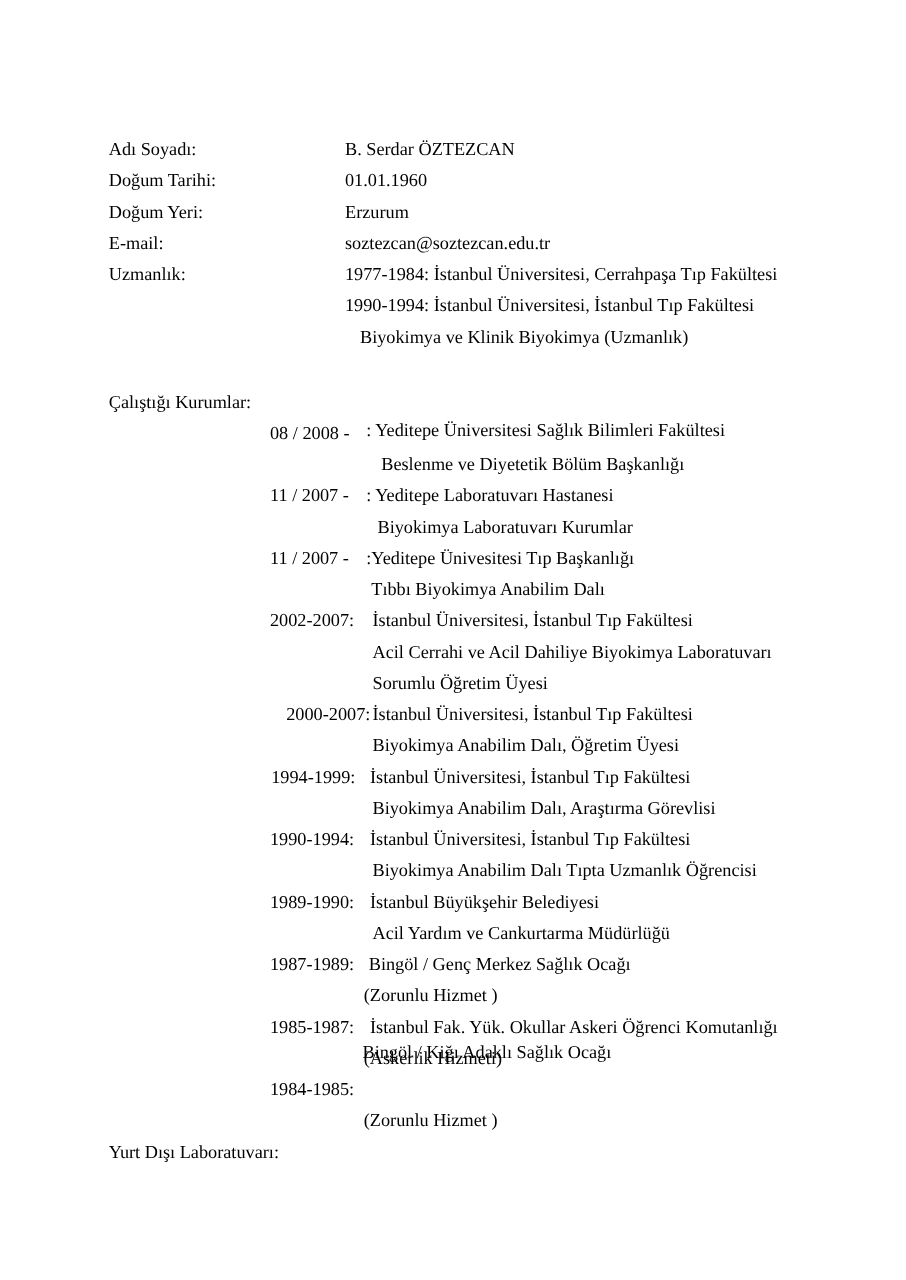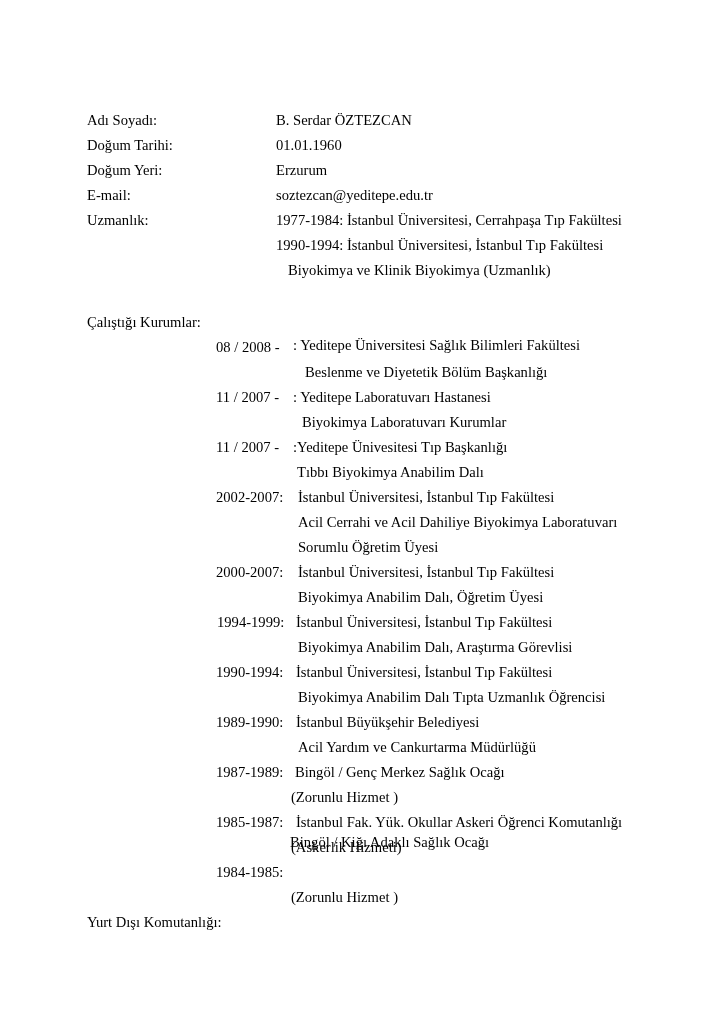--- a/index.html
+++ b/index.html
@@ -19,21 +19,21 @@
 <div class="line lbl" style="top:111px">Adı Soyadı:</div>
 <div class="line val" style="top:111px">B. Serdar ÖZTEZCAN</div>
 
 <div class="line lbl" style="top:136px">Doğum Tarihi:</div>
 <div class="line val" style="top:136px">01.01.1960</div>
 
 <div class="line lbl" style="top:161px">Doğum Yeri:</div>
 <div class="line val" style="top:161px">Erzurum</div>
 
 <div class="line" style="top:186px; left:87px"><span class="b">E-mail</span><span>:</span></div>
-<div class="line val" style="top:186px">soztezcan@yeditepe.edu.tr</div>
+<div class="line val" style="top:186px">soztezcan@soztezcan.edu.tr</div>
 
 <div class="line lbl" style="top:211px">Uzmanlık:</div>
 <div class="line val" style="top:211px"><span>1977-1984</span><span class="b">:</span><span> İstanbul Üniversitesi, Cerrahpaşa Tıp Fakültesi</span></div>
 <div class="line val" style="top:236px"><span>1990-1994</span><span class="b">:</span><span> İstanbul Üniversitesi, İstanbul Tıp Fakültesi</span></div>
 <div class="line" style="top:261px; left:288px">Biyokimya ve Klinik Biyokimya (Uzmanlık)</div>
 
 <div class="line lbl" style="top:313px">Çalıştığı Kurumlar:</div>
 
 <div class="line" style="top:338px; left:216px">08 / 2008 -</div>
 <div class="line" style="top:336px; left:293px">: Yeditepe Üniversitesi Sağlık Bilimleri Fakültesi</div>
@@ -45,21 +45,21 @@
 
 <div class="line" style="top:438px; left:216px">11 / 2007 -</div>
 <div class="line" style="top:438px; left:293px">:Yeditepe Ünivesitesi Tıp Başkanlığı</div>
 <div class="line" style="top:463px; left:297px">Tıbbı Biyokimya Anabilim Dalı</div>
 
 <div class="line" style="top:488px; left:216px">2002-2007:</div>
 <div class="line" style="top:488px; left:298px">İstanbul Üniversitesi, İstanbul Tıp Fakültesi</div>
 <div class="line" style="top:513px; left:298px">Acil Cerrahi ve Acil Dahiliye Biyokimya Laboratuvarı</div>
 <div class="line" style="top:538px; left:298px">Sorumlu Öğretim Üyesi</div>
 
-<div class="line" style="top:563px; left:216px">2000-2007:</div>
+<div class="line" style="top:563px; left:229px">2000-2007:</div>
 <div class="line" style="top:563px; left:298px">İstanbul Üniversitesi, İstanbul Tıp Fakültesi</div>
 <div class="line" style="top:588px; left:298px">Biyokimya Anabilim Dalı, Öğretim Üyesi</div>
 
 <div class="line" style="top:613px; left:217px"><span>1994-1999</span><span class="b">:</span></div>
 <div class="line" style="top:613px; left:296px">İstanbul Üniversitesi, İstanbul Tıp Fakültesi</div>
 <div class="line" style="top:638px; left:298px">Biyokimya Anabilim Dalı, Araştırma Görevlisi</div>
 
 <div class="line" style="top:663px; left:216px"><span>1990-1994</span><span class="b">:</span></div>
 <div class="line" style="top:663px; left:296px">İstanbul Üniversitesi, İstanbul Tıp Fakültesi</div>
 <div class="line" style="top:688px; left:298px">Biyokimya Anabilim Dalı Tıpta Uzmanlık Öğrencisi</div>
@@ -73,13 +73,13 @@
 <div class="line" style="top:788px; left:291px">(Zorunlu Hizmet )</div>
 
 <div class="line" style="top:813px; left:216px"><span>1985-1987</span><span class="b">:</span></div>
 <div class="line" style="top:813px; left:296px">İstanbul Fak. Yük. Okullar Askeri Öğrenci Komutanlığı</div>
 <div class="line" style="top:838px; left:291px">(Askerlik Hizmeti)</div>
 
 <div class="line" style="top:863px; left:216px"><span>1984-1985</span><span class="b">:</span></div>
 <div class="line" style="top:833px; left:290px">Bingöl / Kiğı Adaklı Sağlık Ocağı</div>
 <div class="line" style="top:888px; left:291px">(Zorunlu Hizmet )</div>
 
-<div class="line lbl" style="top:913px">Yurt Dışı Komutanlığı:</div>
+<div class="line lbl" style="top:913px">Yurt Dışı Laboratuvarı:</div>
 
 </body></html>

